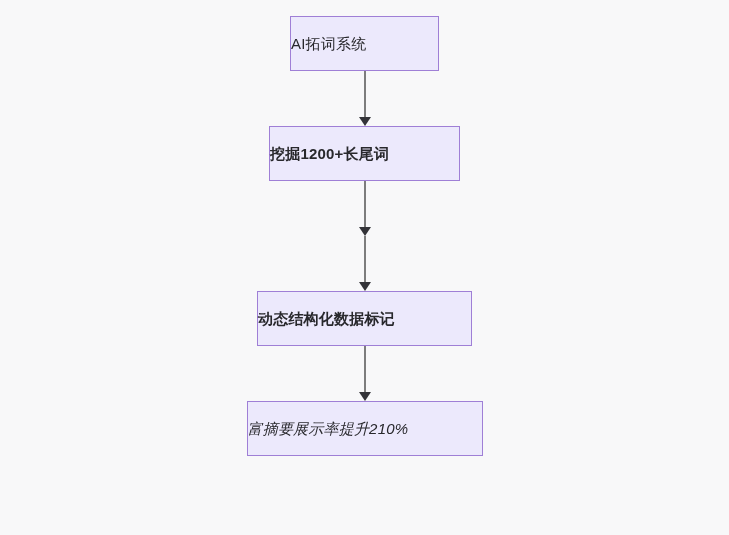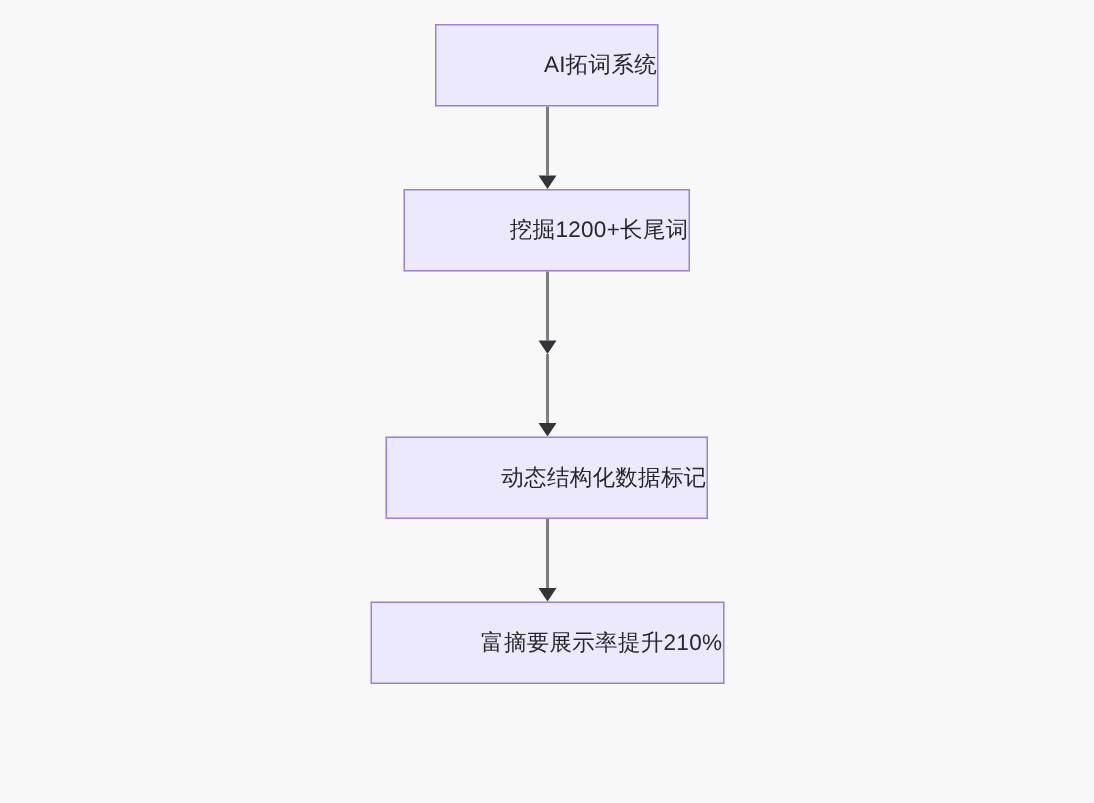--- a/index.html
+++ b/index.html
@@ -34,31 +34,31 @@
   .node {
     box-sizing: border-box;
     background: #ece9fc;
     border: 1.6px solid #9f7fd6;
     color: #28282c;
     font-size: 15px;
     line-height: 1;
     letter-spacing: 0.2px;
     display: flex;
     align-items: center;
-    justify-content: flex-end;
+    justify-content: flex-start;
     height: 55px;
     white-space: nowrap;
     user-select: none;
   }
 
   .node-0 { width: 149px; margin-top: 16px; }
-  .node-1 { width: 191px; }
+  .node-1 { width: 191px; font-weight: bold; }
   .node-2 { width: 222px; }
-  .node-3 { width: 215px; }
-  .node-4 { width: 236px; }
+  .node-3 { width: 215px; font-weight: bold; }
+  .node-4 { width: 236px; font-style: italic; }
 
   .connector {
     position: relative;
     width: 14px;
     height: 55px;
     display: flex;
     flex-direction: column;
     align-items: center;
   }
   .connector .line {

